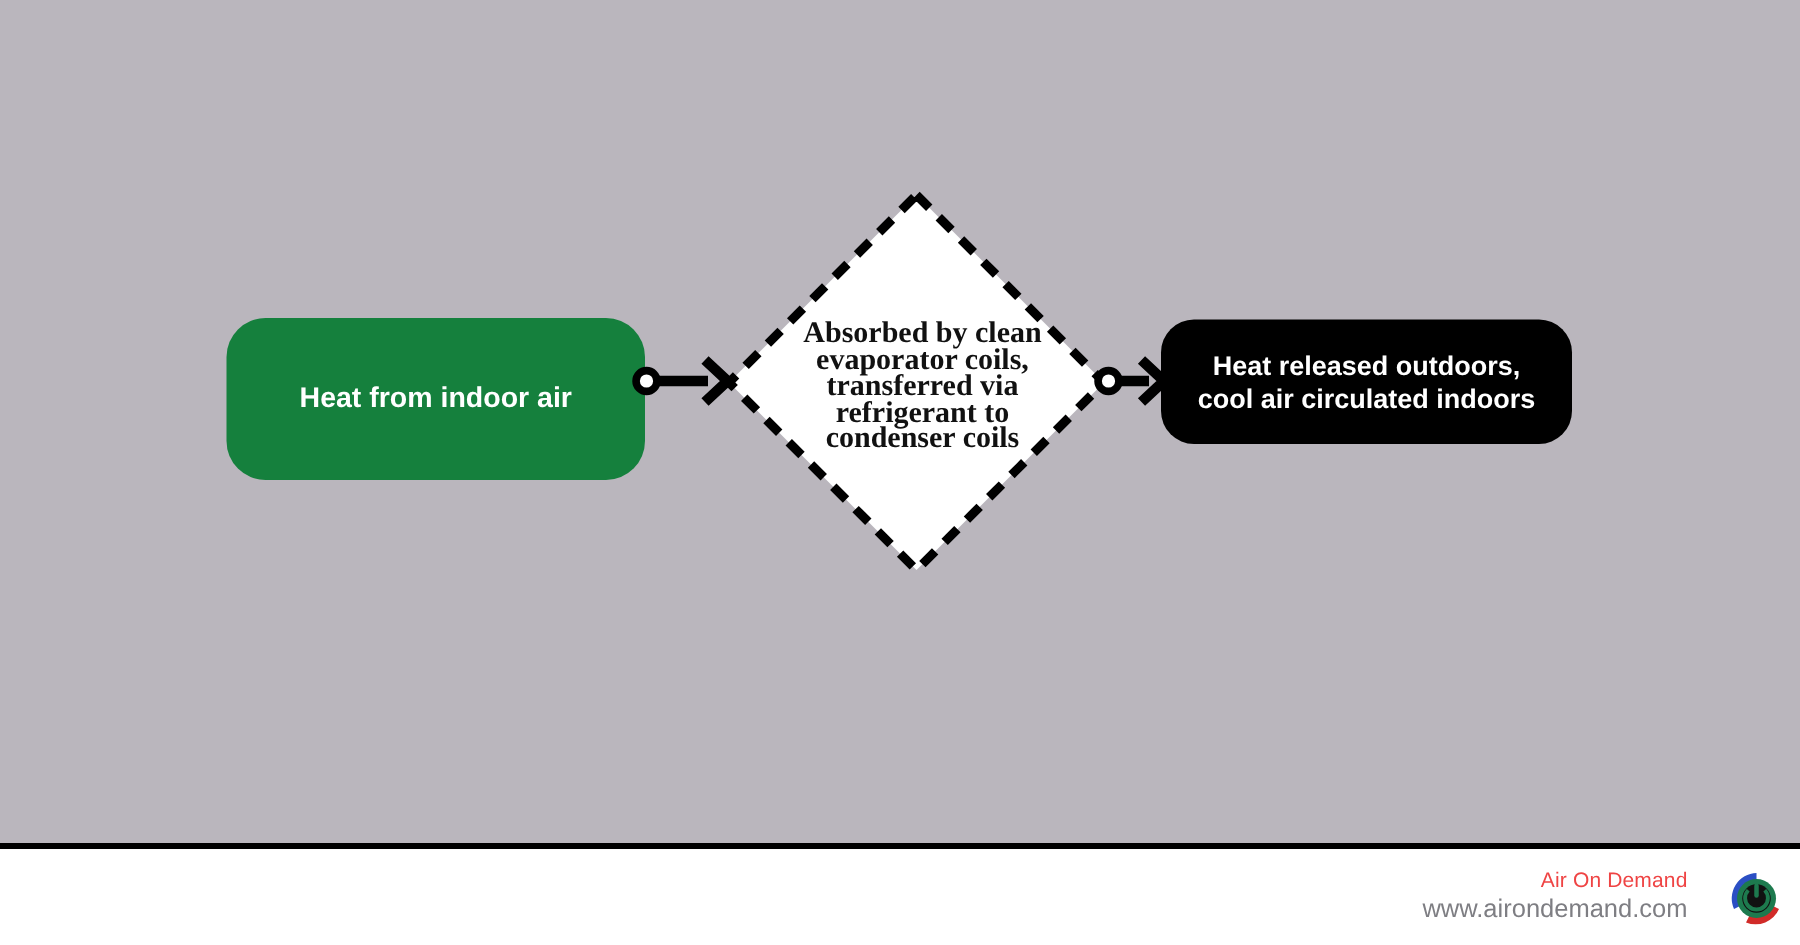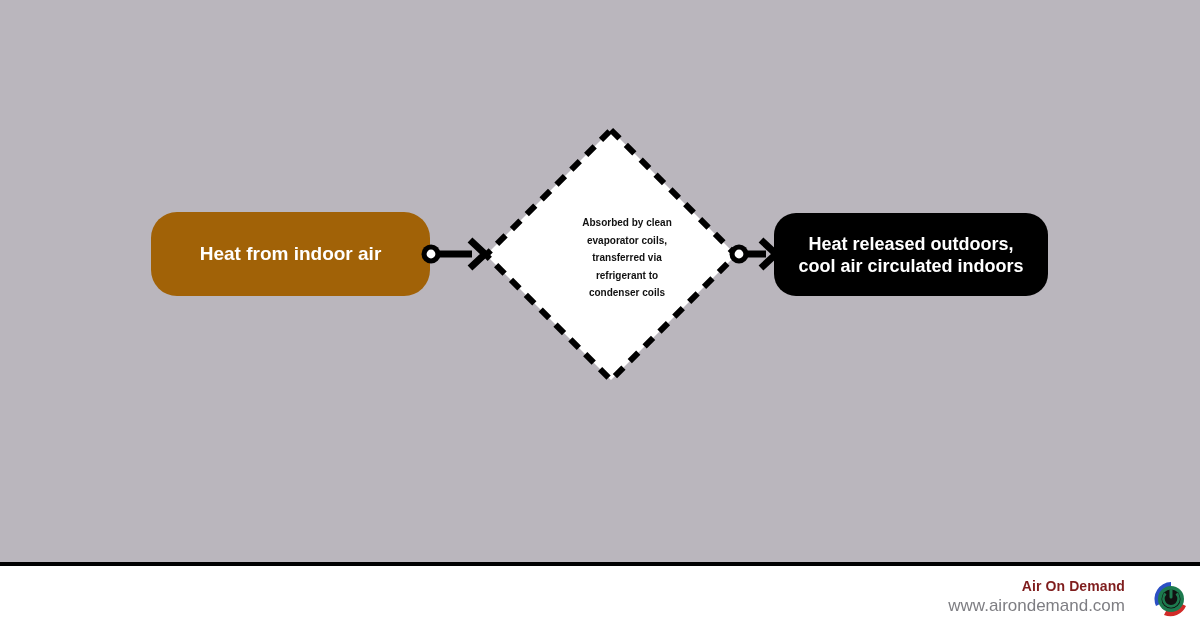--- a/index.html
+++ b/index.html
@@ -49,22 +49,22 @@
     display: flex;
     align-items: center;
     justify-content: center;
     text-align: center;
     box-sizing: border-box;
   }
   #node-source {
     left: 151px;
     top: 212px;
     width: 279px;
-    height: 84px;
-    background: #a16207;
+    height: 108px;
+    background: #15803d;
     border-radius: 26px;
     color: #ffffff;
     font-size: 19px;
     font-weight: bold;
     line-height: 24px;
     padding: 0 18px;
   }
   #node-target {
     left: 774px;
     top: 213px;
@@ -86,55 +86,56 @@
     width: 266px;
     height: 266px;
   }
   #node-process svg {
     position: absolute;
     left: 0;
     top: 0;
   }
   #process-label {
     position: absolute;
-    left: 16px;
+    left: 4px;
     top: 0;
     width: 266px;
     height: 266px;
     display: flex;
     align-items: center;
     justify-content: center;
     text-align: center;
     color: #111111;
-    font-size: 10px;
+    font-size: 20px;
     font-weight: bold;
     line-height: 17.5px;
     padding-top: 6px;
     box-sizing: border-box;
     white-space: pre-line;
+    font-family: Liberation Serif, serif;
   }
   
   .connector {
     position: absolute;
     top: 228px;
     height: 52px;
   }
   #connector-1 { left: 420px; width: 72px; }
   #connector-2 { left: 728px; width: 54px; }
   
   #footer-text {
     position: absolute;
     right: 75px;
     top: 10px;
     text-align: right;
   }
   #brand-name {
     font-size: 14px;
-    font-weight: bold;
-    color: #7f1d1d;
+    font-weight: normal;
+    color: #ef4444;
     line-height: 20px;
     letter-spacing: 0.1px;
   }
   #brand-url {
     font-size: 17px;
     color: #7e7e83;
     line-height: 20px;
   }
   #brand-logo {
     position: absolute;

